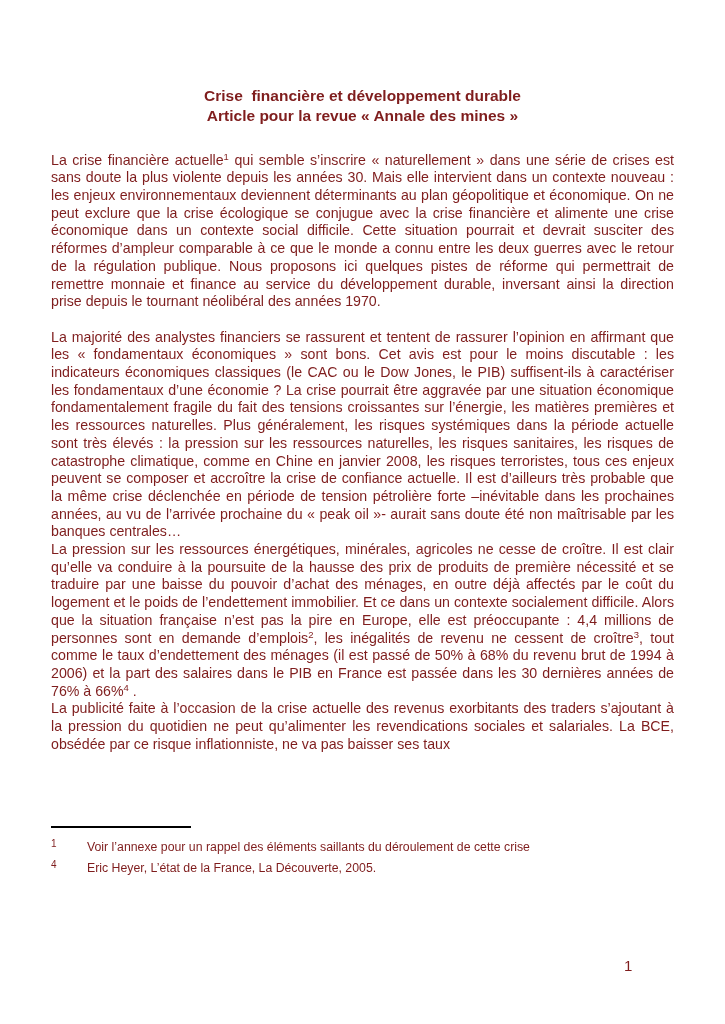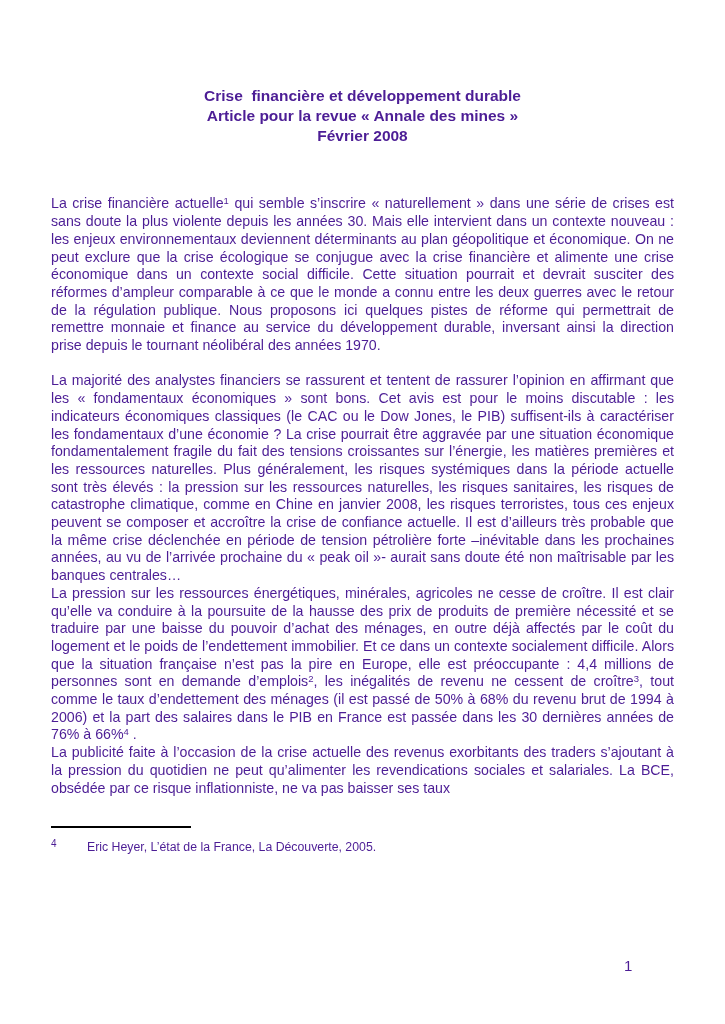--- a/index.html
+++ b/index.html
@@ -1,40 +1,40 @@
 <!DOCTYPE html>
 <html lang="fr"><head>
 <meta charset="utf-8">
 <style>
   html, body { margin: 0; padding: 0; background: #ffffff; }
   .page {
     position: relative;
     width: 725px;
     height: 1024px;
     background: #ffffff;
-    color: #4c1d95;
+    color: #7f1d1d;
     font-family: "Liberation Sans", "DejaVu Sans", sans-serif;
     overflow: hidden;
   }
   .content {
     position: absolute;
     left: 51px;
     top: 0;
     width: 623px;
   }
   .title-block {
     margin-top: 86px;
     text-align: center;
     font-weight: bold;
     font-size: 15.5px;
     line-height: 19.8px;
   }
   .title-line { white-space: pre-wrap; }
   .body-text {
-    margin-top: 50px;
+    margin-top: 26px;
     font-size: 14.2px;
     line-height: 17.7px;
     text-align: justify;
   }
   p.para { margin: 0; }
   p.para.gap-after { margin-bottom: 17.7px; }
   sup.fnref {
     font-size: 9.5px;
     line-height: 0;
     vertical-align: baseline;
@@ -72,34 +72,34 @@
 </style>
 </head>
 <body>
 
 <div class="page">
   <div class="content">
 
     <div class="title-block">
       <div class="title-line">Crise  financière et développement durable</div>
       <div class="title-line">Article pour la revue « Annale des mines »</div>
-      <div class="title-line">Février 2008</div>
     </div>
 
     <div class="body-text">
       <p class="para gap-after"><span>La crise financière actuelle</span><sup class="fnref">1</sup><span> qui semble s’inscrire « naturellement » dans une série de crises est sans doute la plus violente depuis les années 30. Mais elle intervient dans un contexte nouveau : les enjeux environnementaux deviennent déterminants au plan géopolitique et économique. On ne peut exclure que la crise écologique se conjugue avec la crise financière et  alimente une crise économique dans un contexte social difficile. Cette situation pourrait et devrait  susciter des réformes d’ampleur comparable à ce que le monde a connu entre les deux guerres avec le retour de la régulation publique. Nous proposons ici quelques pistes de réforme qui permettrait de remettre monnaie et finance au service du développement durable, inversant ainsi la direction prise depuis le tournant néolibéral des années 1970.</span></p>
 
       <p class="para"><span>La majorité des  analystes financiers se rassurent et tentent de rassurer l’opinion en affirmant que les « fondamentaux économiques » sont bons. Cet avis est pour le moins discutable : les indicateurs économiques classiques (le CAC ou le Dow Jones, le PIB) suffisent-ils à caractériser les fondamentaux d’une économie ? La crise pourrait être aggravée par une situation économique fondamentalement fragile du fait des tensions croissantes sur l’énergie, les matières premières et les ressources naturelles. Plus généralement, les risques systémiques dans la période actuelle sont très élevés : la pression sur les ressources naturelles, les risques sanitaires, les risques de catastrophe climatique, comme en Chine en janvier 2008, les risques terroristes, tous ces enjeux peuvent se composer et accroître la crise de confiance actuelle. Il  est d’ailleurs très probable que la même crise déclenchée en période de tension pétrolière forte –inévitable dans les prochaines années, au vu de l’arrivée prochaine du « peak oil »- aurait sans doute été non maîtrisable par les banques centrales…</span></p>
 
       <p class="para"><span>La pression sur les ressources énergétiques, minérales, agricoles ne cesse de croître. Il est clair qu’elle va conduire à la poursuite de la hausse des prix de produits de première nécessité  et se traduire par une baisse du pouvoir d’achat des ménages, en outre déjà affectés par le coût du logement et le poids de l’endettement immobilier. Et ce dans un contexte socialement difficile. Alors que la situation française n’est pas la pire en Europe, elle est préoccupante : 4,4  millions de personnes sont  en demande d’emplois</span><sup class="fnref">2</sup><span>, les inégalités de revenu  ne cessent de croître</span><sup class="fnref">3</sup><span>, tout comme le taux d’endettement des ménages (il est passé de 50% à 68% du revenu brut de 1994 à 2006)  et  la part des salaires dans le PIB en France est passée dans les 30 dernières années de 76% à 66%</span><sup class="fnref">4</sup><span> .</span></p>
 
       <p class="para"><span>La publicité faite à l’occasion de la crise actuelle des revenus exorbitants des traders s’ajoutant à la pression du quotidien ne peut qu’alimenter les revendications sociales et salariales. La BCE, obsédée par ce risque inflationniste, ne va pas baisser ses taux</span></p>
     </div>
 
   </div>
 
   <div class="footnotes">
     <div class="fn-rule"></div>
+    <div class="footnote"><span class="fn-marker">1</span><span class="fn-text">Voir l’annexe pour un rappel des éléments saillants du déroulement de cette crise</span></div>
     <div class="footnote"><span class="fn-marker">4</span><span class="fn-text">Eric Heyer, L’état de la France, La Découverte, 2005.</span></div>
   </div>
 
   <div class="page-number">1</div>
 </div>
 
 </body></html>

